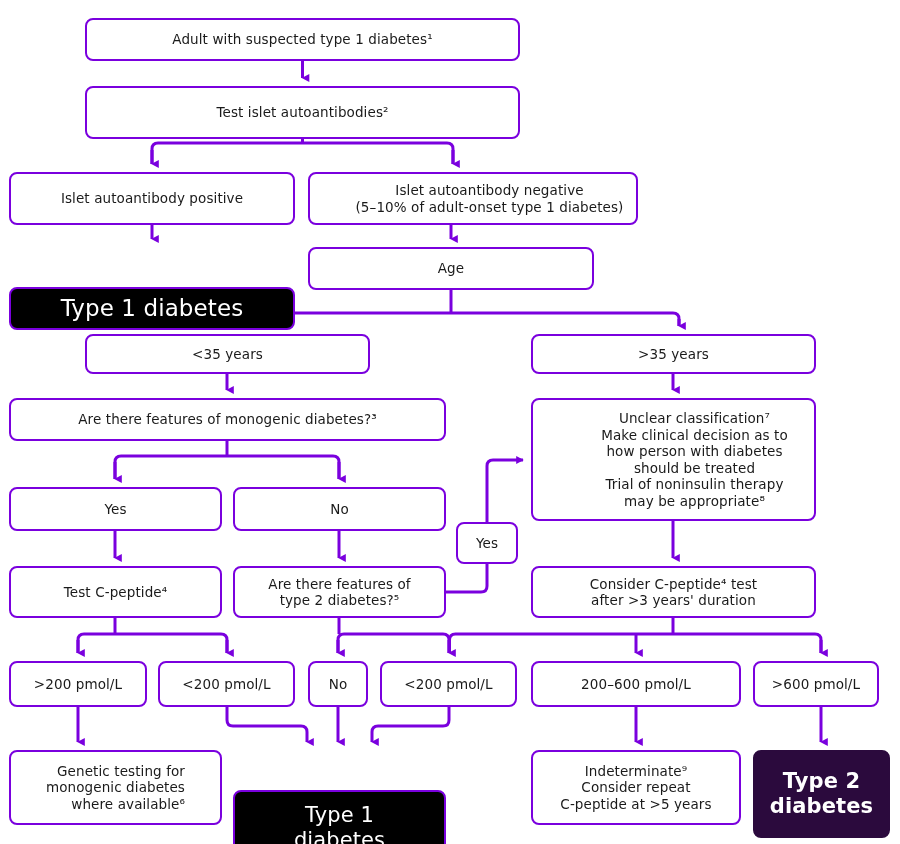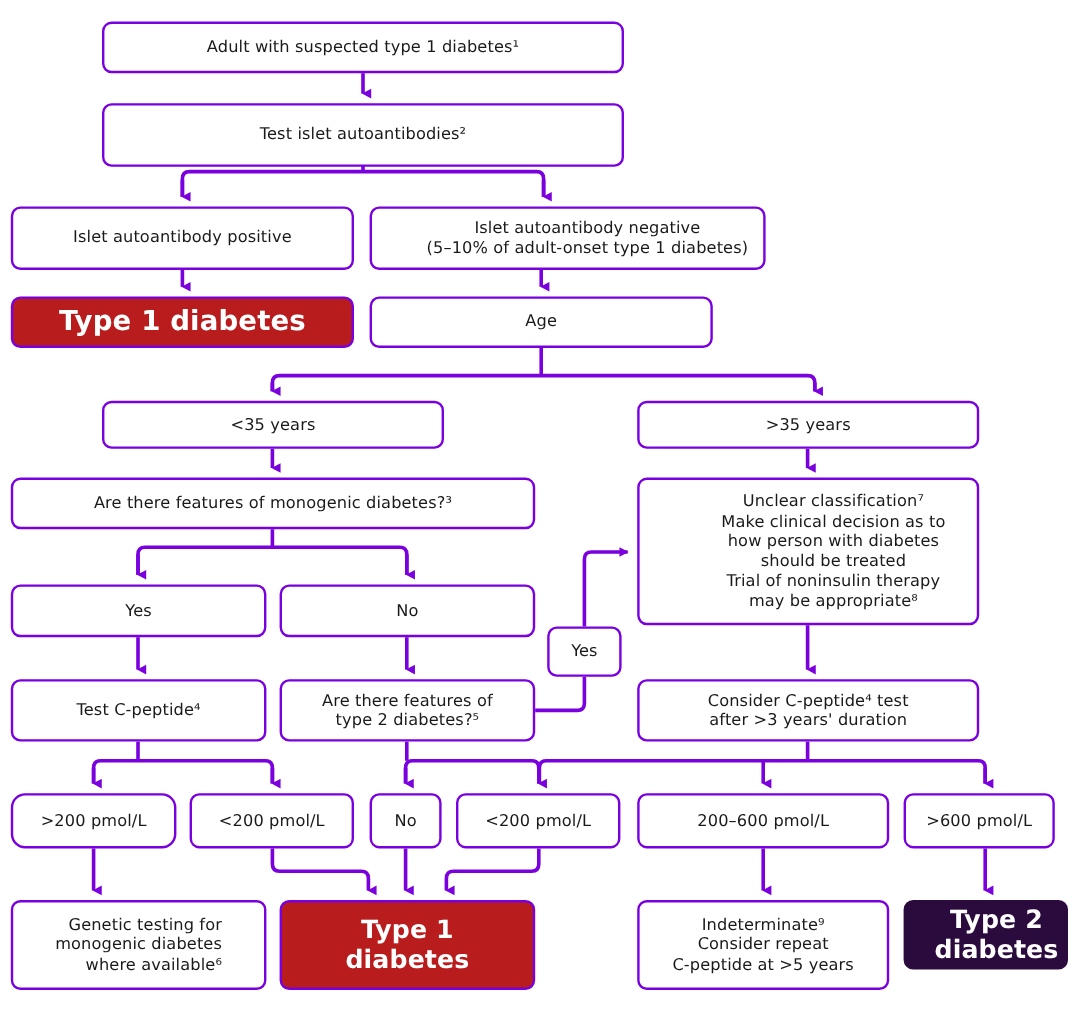--- a/index.html
+++ b/index.html
@@ -17,24 +17,25 @@
     align-items:center;
     justify-content:center;
     text-align:center;
     font-size:13.5px;
     line-height:16.5px;
     padding:2px 6px;
     white-space:pre-line;
     letter-spacing:0.1px;
   }
   .node.filled{
-    background:#b91c1c;
+    background:#000000;
     border-color:#7A00DE;
     color:#ffffff;
-    font-weight:bold;
+    font-weight:normal;
+    margin-top:40px;
   }
   .node.dark{
     background:#2B0A3D;
     border-color:#2B0A3D;
     color:#ffffff;
     font-weight:bold;
   }
   .node.big{font-size:23px;line-height:27px;}
   .node.big2{font-size:21px;line-height:25px;}
 </style>
@@ -136,31 +137,31 @@
 Trial of noninsulin therapy
 may be appropriate⁸</span></div>
       <div class="node" style="left: 9px; top: 487px; width: 213px; height: 44px;"><span>Yes</span></div>
       <div class="node" style="left: 233px; top: 487px; width: 213px; height: 44px;"><span>No</span></div>
       <div class="node" style="left: 456px; top: 522px; width: 62px; height: 42px;"><span>Yes</span></div>
       <div class="node" style="left: 9px; top: 566px; width: 213px; height: 52px;"><span>Test C-peptide⁴</span></div>
       <div class="node" style="left: 233px; top: 566px; width: 213px; height: 52px;"><span>Are there features of
 type 2 diabetes?⁵</span></div>
       <div class="node" style="left: 531px; top: 566px; width: 285px; height: 52px;"><span>Consider C-peptide⁴ test
 after &gt;3 years' duration</span></div>
-      <div class="node" style="left: 9px; top: 661px; width: 138px; height: 46px; border-radius: 12px;"><span>&gt;200 pmol/L</span></div>
+      <div class="node" style="left: 9px; top: 661px; width: 138px; height: 46px;"><span>&gt;200 pmol/L</span></div>
       <div class="node" style="left: 158px; top: 661px; width: 137px; height: 46px;"><span>&lt;200 pmol/L</span></div>
       <div class="node" style="left: 308px; top: 661px; width: 60px; height: 46px;"><span>No</span></div>
       <div class="node" style="left: 380px; top: 661px; width: 137px; height: 46px;"><span>&lt;200 pmol/L</span></div>
       <div class="node" style="left: 531px; top: 661px; width: 210px; height: 46px;"><span>200–600 pmol/L</span></div>
       <div class="node" style="left: 753px; top: 661px; width: 126px; height: 46px;"><span>&gt;600 pmol/L</span></div>
       <div class="node" style="left: 9px; top: 750px; width: 213px; height: 75px; text-align: right;"><span>Genetic testing for
 monogenic diabetes
 where available⁶</span></div>
       <div class="node filled big2" style="left: 233px; top: 750px; width: 213px; height: 75px;"><span>Type 1
 diabetes</span></div>
       <div class="node" style="left: 531px; top: 750px; width: 210px; height: 75px;"><span>Indeterminate⁹
 Consider repeat
 C-peptide at &gt;5 years</span></div>
-      <div class="node dark big2" style="left: 753px; top: 750px; width: 137px; height: 58px; justify-content: flex-end;"><span>Type 2
+      <div class="node dark big2" style="left: 753px; top: 750px; width: 137px; height: 88px;"><span>Type 2
 diabetes</span></div>
     </div>
 
 </div>
 
 </body></html>

